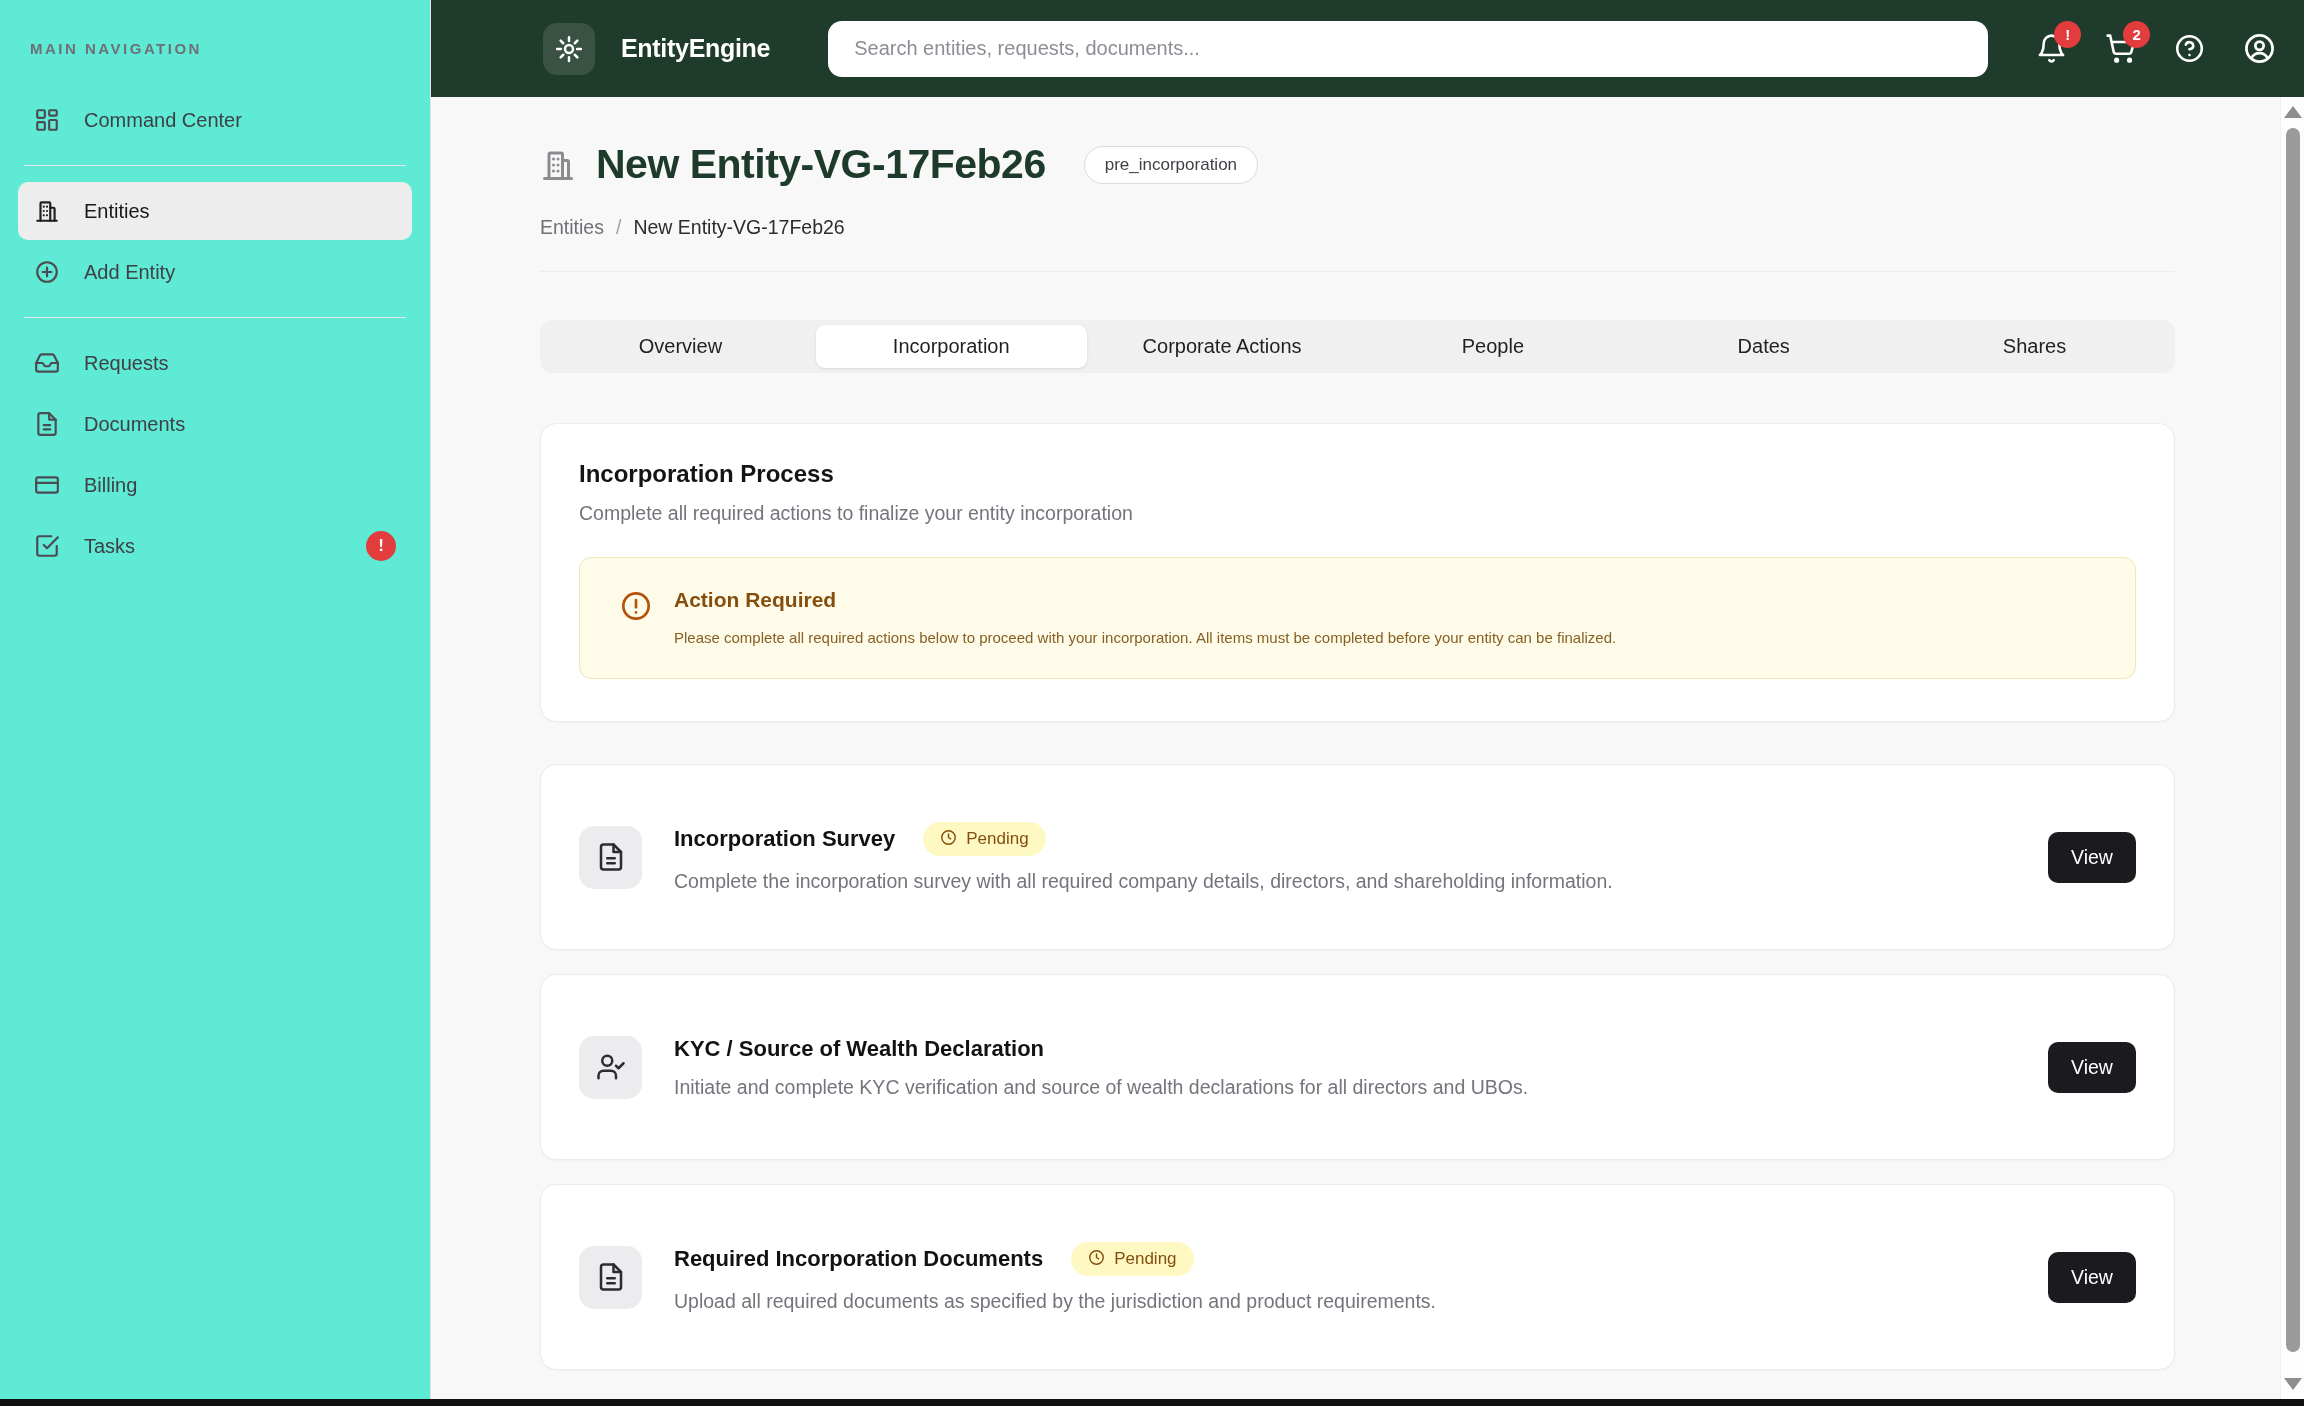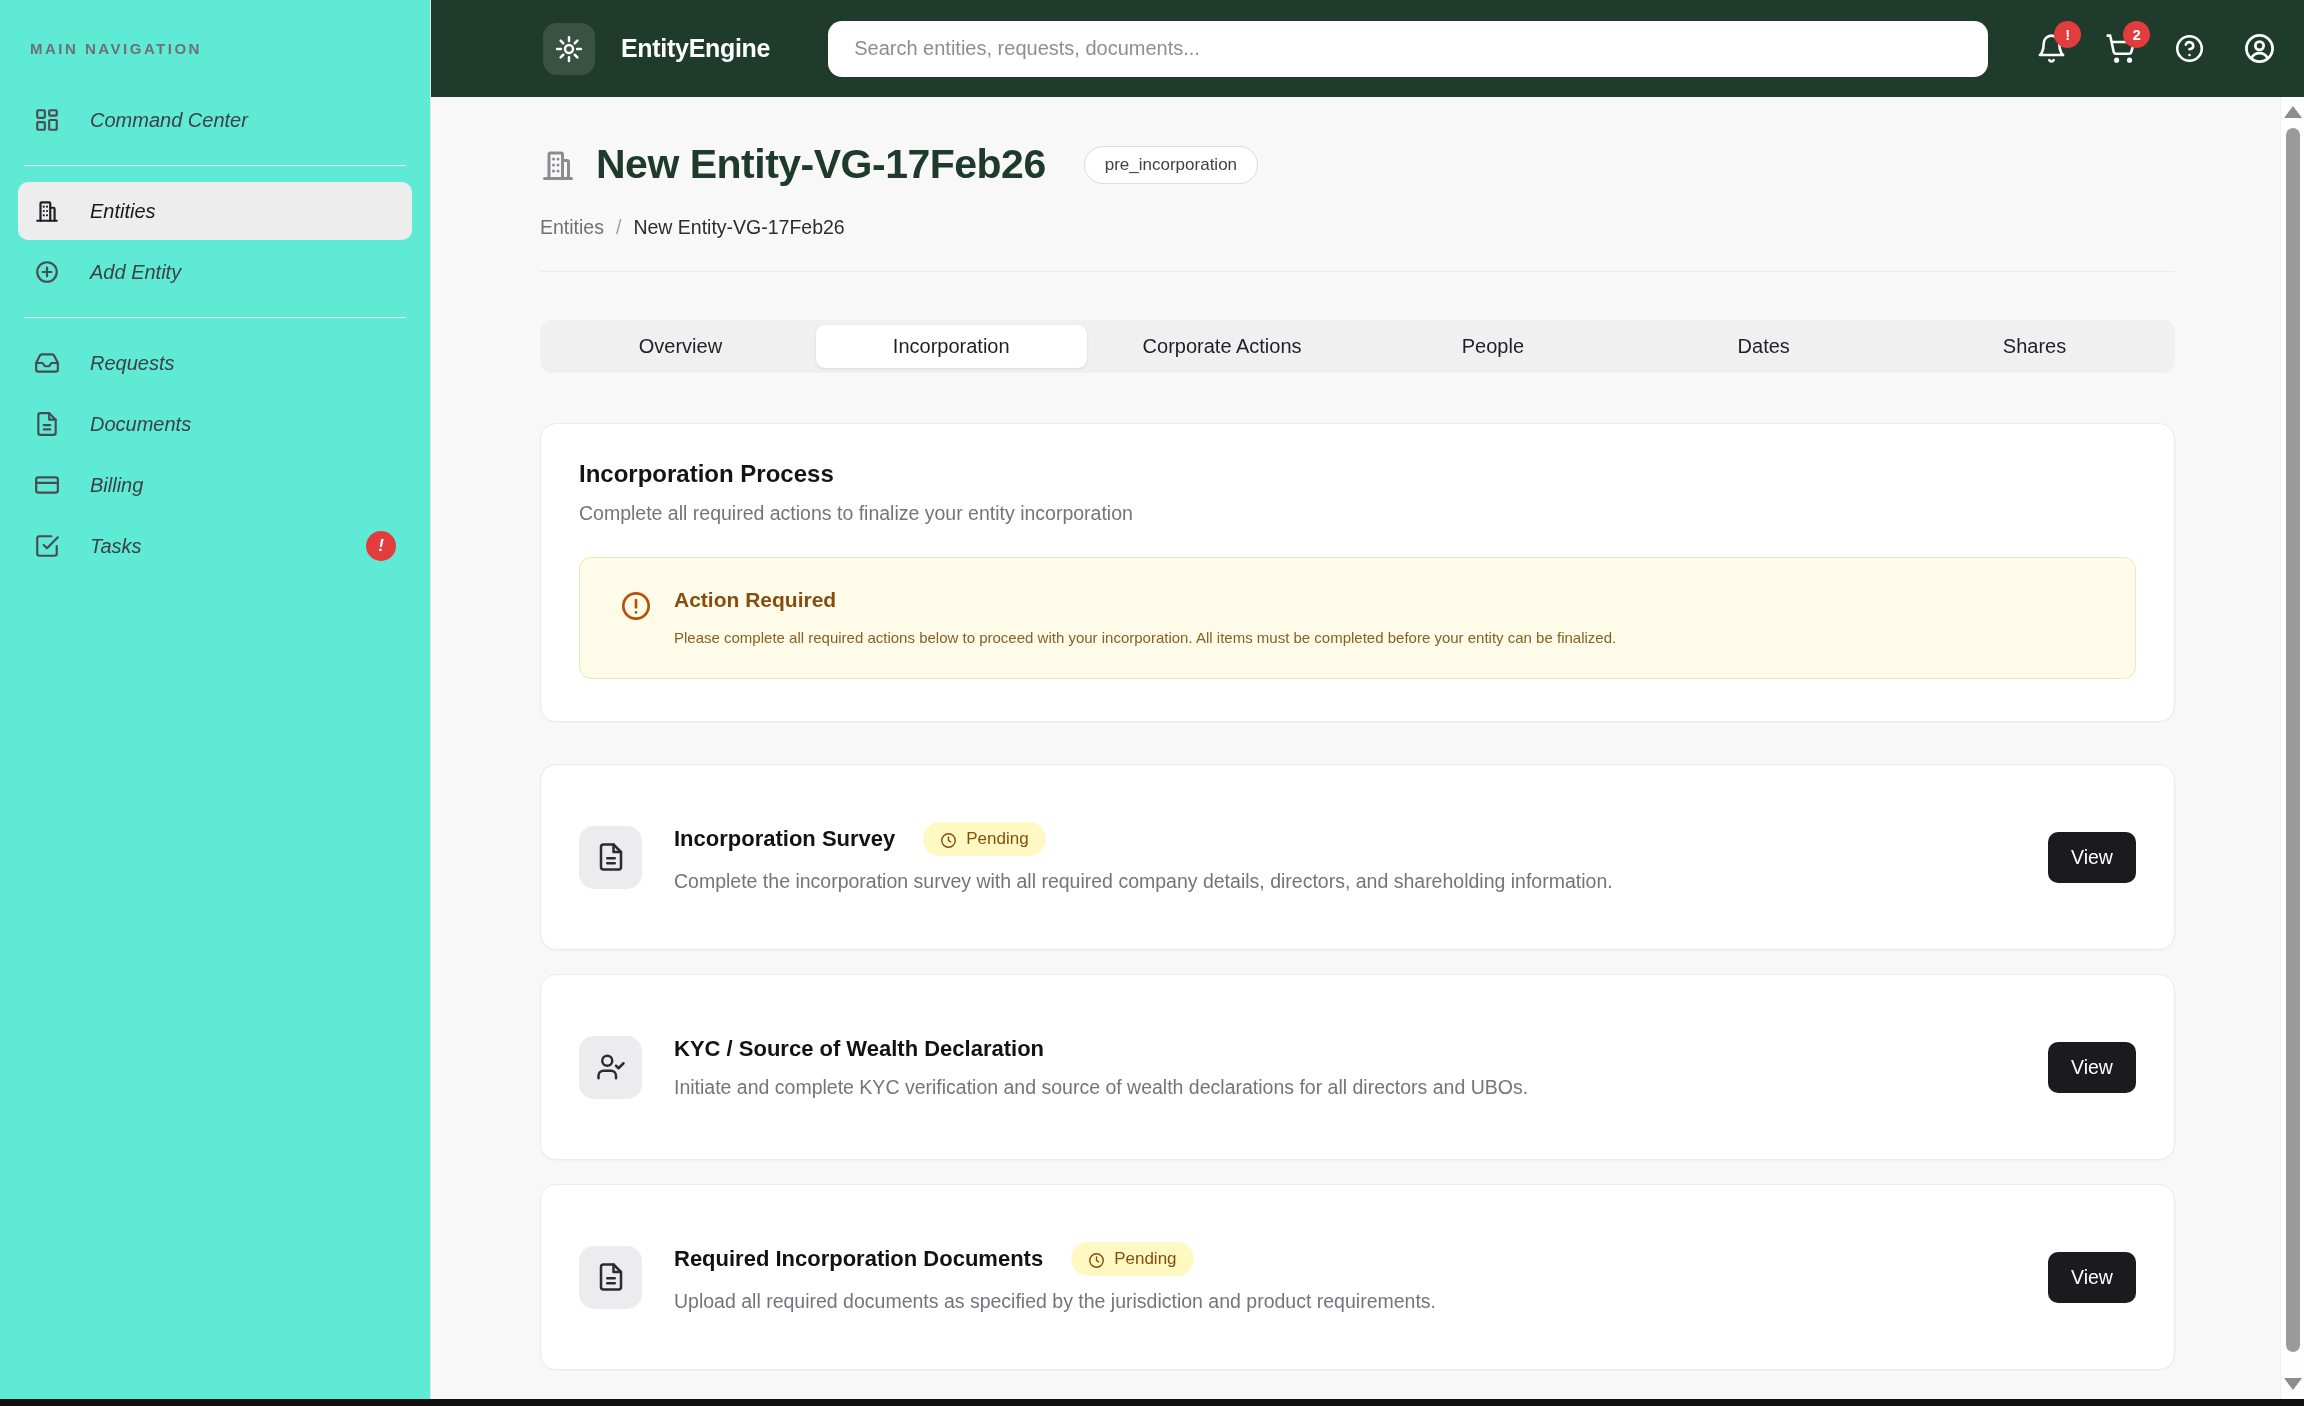--- a/index.html
+++ b/index.html
@@ -17,23 +17,23 @@
   .sidebar {
     position: absolute; left: 0; top: 0; bottom: 7px; width: 431px;
     background: #5eead4; border-right: 1px solid #e6e6e6; z-index: 3;
   }
   .nav-section-label {
     margin: 40px 0 0 30px; font-size: 15px; font-weight: 700;
     letter-spacing: 2.5px; color: #6f6f76;
   }
   .nav { margin-top: 34px; }
   .nav-item {
-    display: flex; align-items: center; gap: 30px;
+    display: flex; align-items: center; gap: 24px;
     height: 58px; margin: 3px 18px; padding: 0 16px;
-    border-radius: 10px; font-size: 20px; color: #3f3f46; cursor: pointer; font-style: italic;
+    border-radius: 10px; font-size: 20px; color: #3f3f46; cursor: pointer;
   }
   .nav-item .icon { color: #4b4b52; }
   .nav-item.active { background: #ededee; color: #18181b; font-weight: 500; }
   .nav-item.active .icon { color: #1f1f23; }
   .nav-divider { height: 1px; background: #e5e5e5; margin: 16px 24px; }
   .nav-badge {
     margin-left: auto; width: 30px; height: 30px; border-radius: 50%;
     background: #e23c3c; color: #fff; font-size: 17px; font-weight: 700;
     display: flex; align-items: center; justify-content: center;
   }
@@ -117,21 +117,21 @@
   }
   .action-card.first { margin-top: 42px; }
   .icon-tile {
     flex: none; width: 63px; height: 63px; border-radius: 15px; background: #ececee;
     display: flex; align-items: center; justify-content: center; color: #2b2b30;
   }
   .ac-content { flex: 1; min-width: 0; }
   .ac-title-row { display: flex; align-items: center; gap: 28px; }
   .ac-title { font-size: 22px; font-weight: 700; color: #121215; }
   .pending-badge {
-    display: flex; align-items: flex-end; gap: 9px; background: #fef9c3;
+    display: flex; align-items: flex-start; gap: 9px; background: #fef9c3;
     border-radius: 999px; padding: 7px 17px; color: #854d0e; font-size: 17px;
   }
   .ac-desc { margin-top: 14px; font-size: 19.5px; color: #74747c; }
   .view-btn {
     flex: none; width: 88px; height: 51px; border: none; border-radius: 10px;
     background: #1b1b1f; color: #fff; font-size: 19.5px; font-family: inherit; cursor: pointer;
   }
 
   
   .scrollbar {

